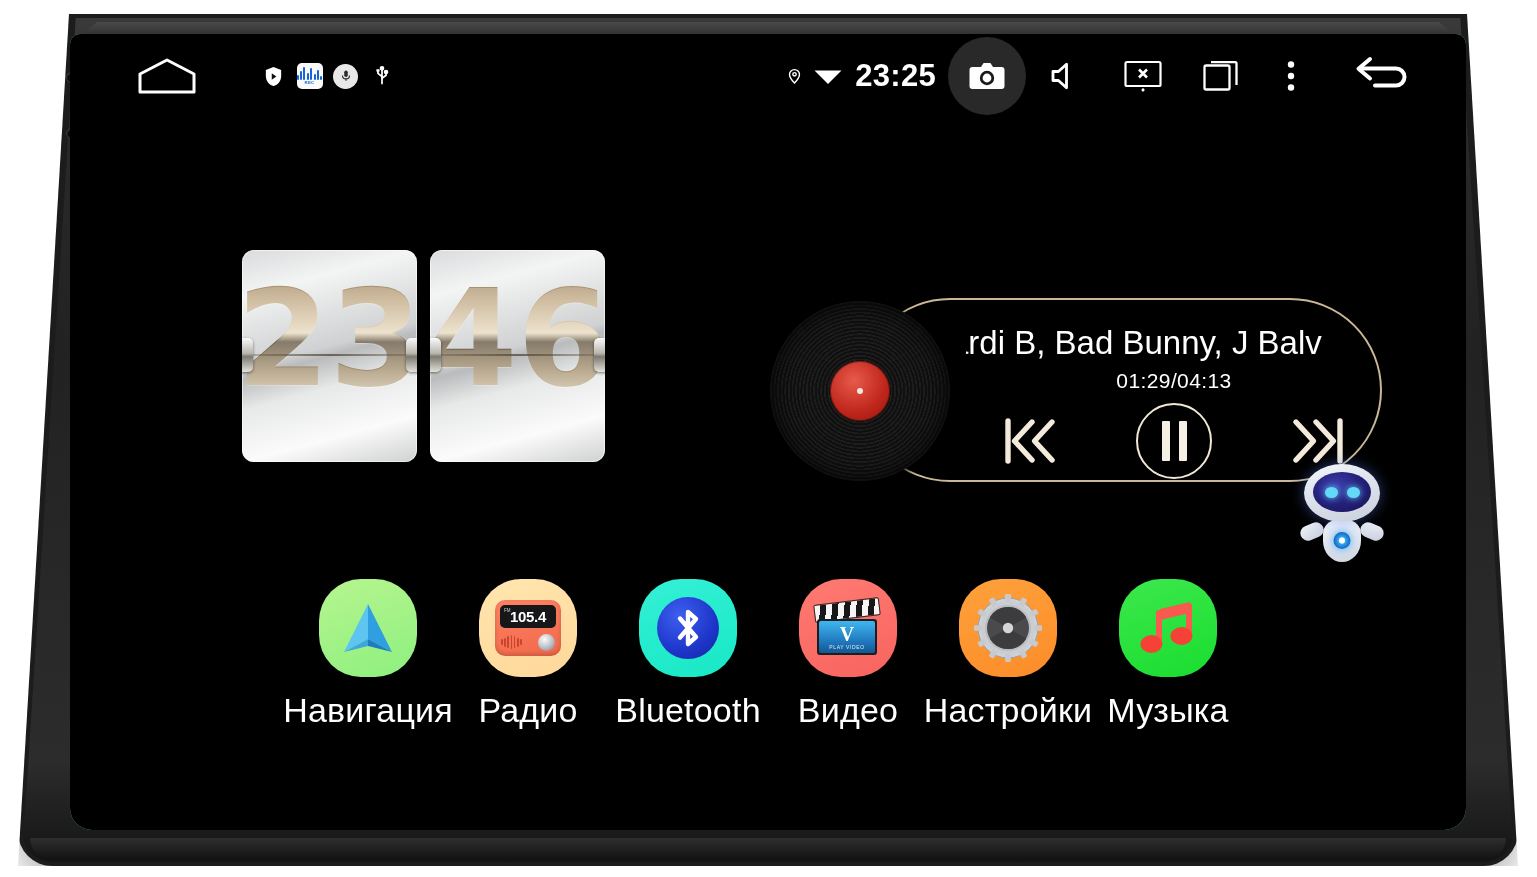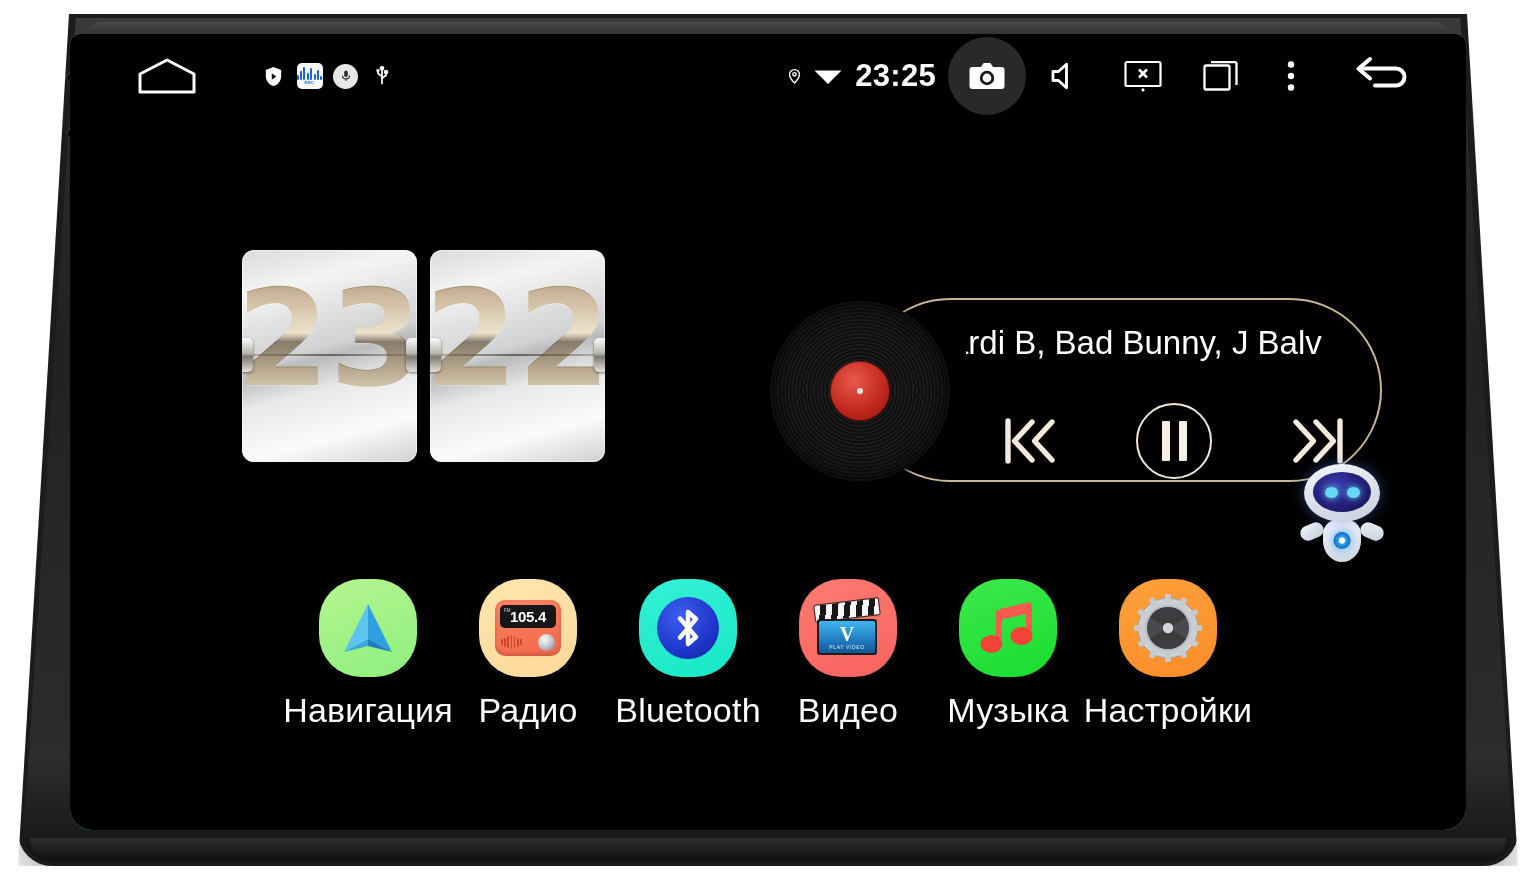--- a/index.html
+++ b/index.html
@@ -458,37 +458,38 @@
       </div>
 
       <div class="clock-widget">
         <div class="flip-card">
           <div class="flip-num">23</div>
           <div class="flip-seam"></div>
           <div class="axle l"></div>
           <div class="axle r"></div>
         </div>
         <div class="flip-card">
-          <div class="flip-num">22</div>
+          <div class="flip-num">46</div>
           <div class="flip-seam"></div>
           <div class="axle l"></div>
           <div class="axle r"></div>
         </div>
       </div>
 
       <div class="music-widget">
         <div class="music-pill"></div>
         <div class="vinyl">
           <div class="vinyl-label">
             <span class="vinyl-hole"></span>
           </div>
         </div>
         <div class="track-title">
           <span>ardi B, Bad Bunny, J Balv</span>
         </div>
+        <div class="track-time">01:29/04:13</div>
         <div class="track-ctrls">
           <span class="ctrl">
             <svg width="56" height="52" viewBox="0 0 56 52" fill="none" stroke="#f3eadb" stroke-width="5.4" stroke-linecap="round" stroke-linejoin="round">
               <path d="M6 6v40"></path>
                 <path d="M30 7 12.5 26 30 45"></path>
                 <path d="M50 7 32.5 26 50 45"></path>
             </svg>
           </span>
           <span class="ctrl pause-ring">
             <span class="pause-bar"></span>
@@ -574,33 +575,20 @@
               <span class="clap-top"></span>
               <span class="clap-body">
                 <span class="clap-screen">
                   <span class="clap-v">V</span>
                   <span class="clap-txt">PLAY VIDEO</span>
                 </span>
               </span>
             </span>
           </div>
           <div class="dock-label">Видео</div>
-        </div>
-
-        <div class="dock-item">
-          <div class="sq sq-music">
-            <svg width="60" height="62" viewBox="0 0 60 62">
-              <path d="M22 12 52 5v11L22 23z" fill="#f9594e"></path>
-              <rect x="18" y="13" width="6" height="34" rx="3" fill="#f9594e"></rect>
-              <rect x="48" y="6" width="6" height="32" rx="3" fill="#f9594e"></rect>
-              <ellipse cx="13.5" cy="47" rx="11" ry="9" fill="#f44336"></ellipse>
-              <ellipse cx="43.5" cy="39" rx="11" ry="9" fill="#f44336"></ellipse>
-            </svg>
-          </div>
-          <div class="dock-label">Музыка</div>
         </div>
 
         <div class="dock-item">
           <div class="sq sq-settings">
             <span class="gear-wrap">
               <svg width="68" height="68" viewBox="0 0 68 68">
                 <g fill="#cfd1d4" stroke="#9ea1a6" stroke-width="1">
                   <circle cx="34" cy="34" r="30"></circle>
                 </g>
                 <g fill="#d8dadd">
@@ -635,17 +623,30 @@
                   <rect x="31.2" y="0" width="5.6" height="8" rx="1.3" transform="rotate(240 34 34)"></rect>
                   <rect x="31.2" y="0" width="5.6" height="8" rx="1.3" transform="rotate(300 34 34)"></rect>
                   <rect x="31.2" y="0" width="5.6" height="8" rx="1.3" transform="rotate(330 34 34)"></rect>
                 </g>
               </svg>
             </span>
           </div>
           <div class="dock-label">Настройки</div>
         </div>
 
+        <div class="dock-item">
+          <div class="sq sq-music">
+            <svg width="60" height="62" viewBox="0 0 60 62">
+              <path d="M22 12 52 5v11L22 23z" fill="#f9594e"></path>
+              <rect x="18" y="13" width="6" height="34" rx="3" fill="#f9594e"></rect>
+              <rect x="48" y="6" width="6" height="32" rx="3" fill="#f9594e"></rect>
+              <ellipse cx="13.5" cy="47" rx="11" ry="9" fill="#f44336"></ellipse>
+              <ellipse cx="43.5" cy="39" rx="11" ry="9" fill="#f44336"></ellipse>
+            </svg>
+          </div>
+          <div class="dock-label">Музыка</div>
+        </div>
+
       </div>
 
     </div>
   </div>
 </div>
 
 </body></html>

